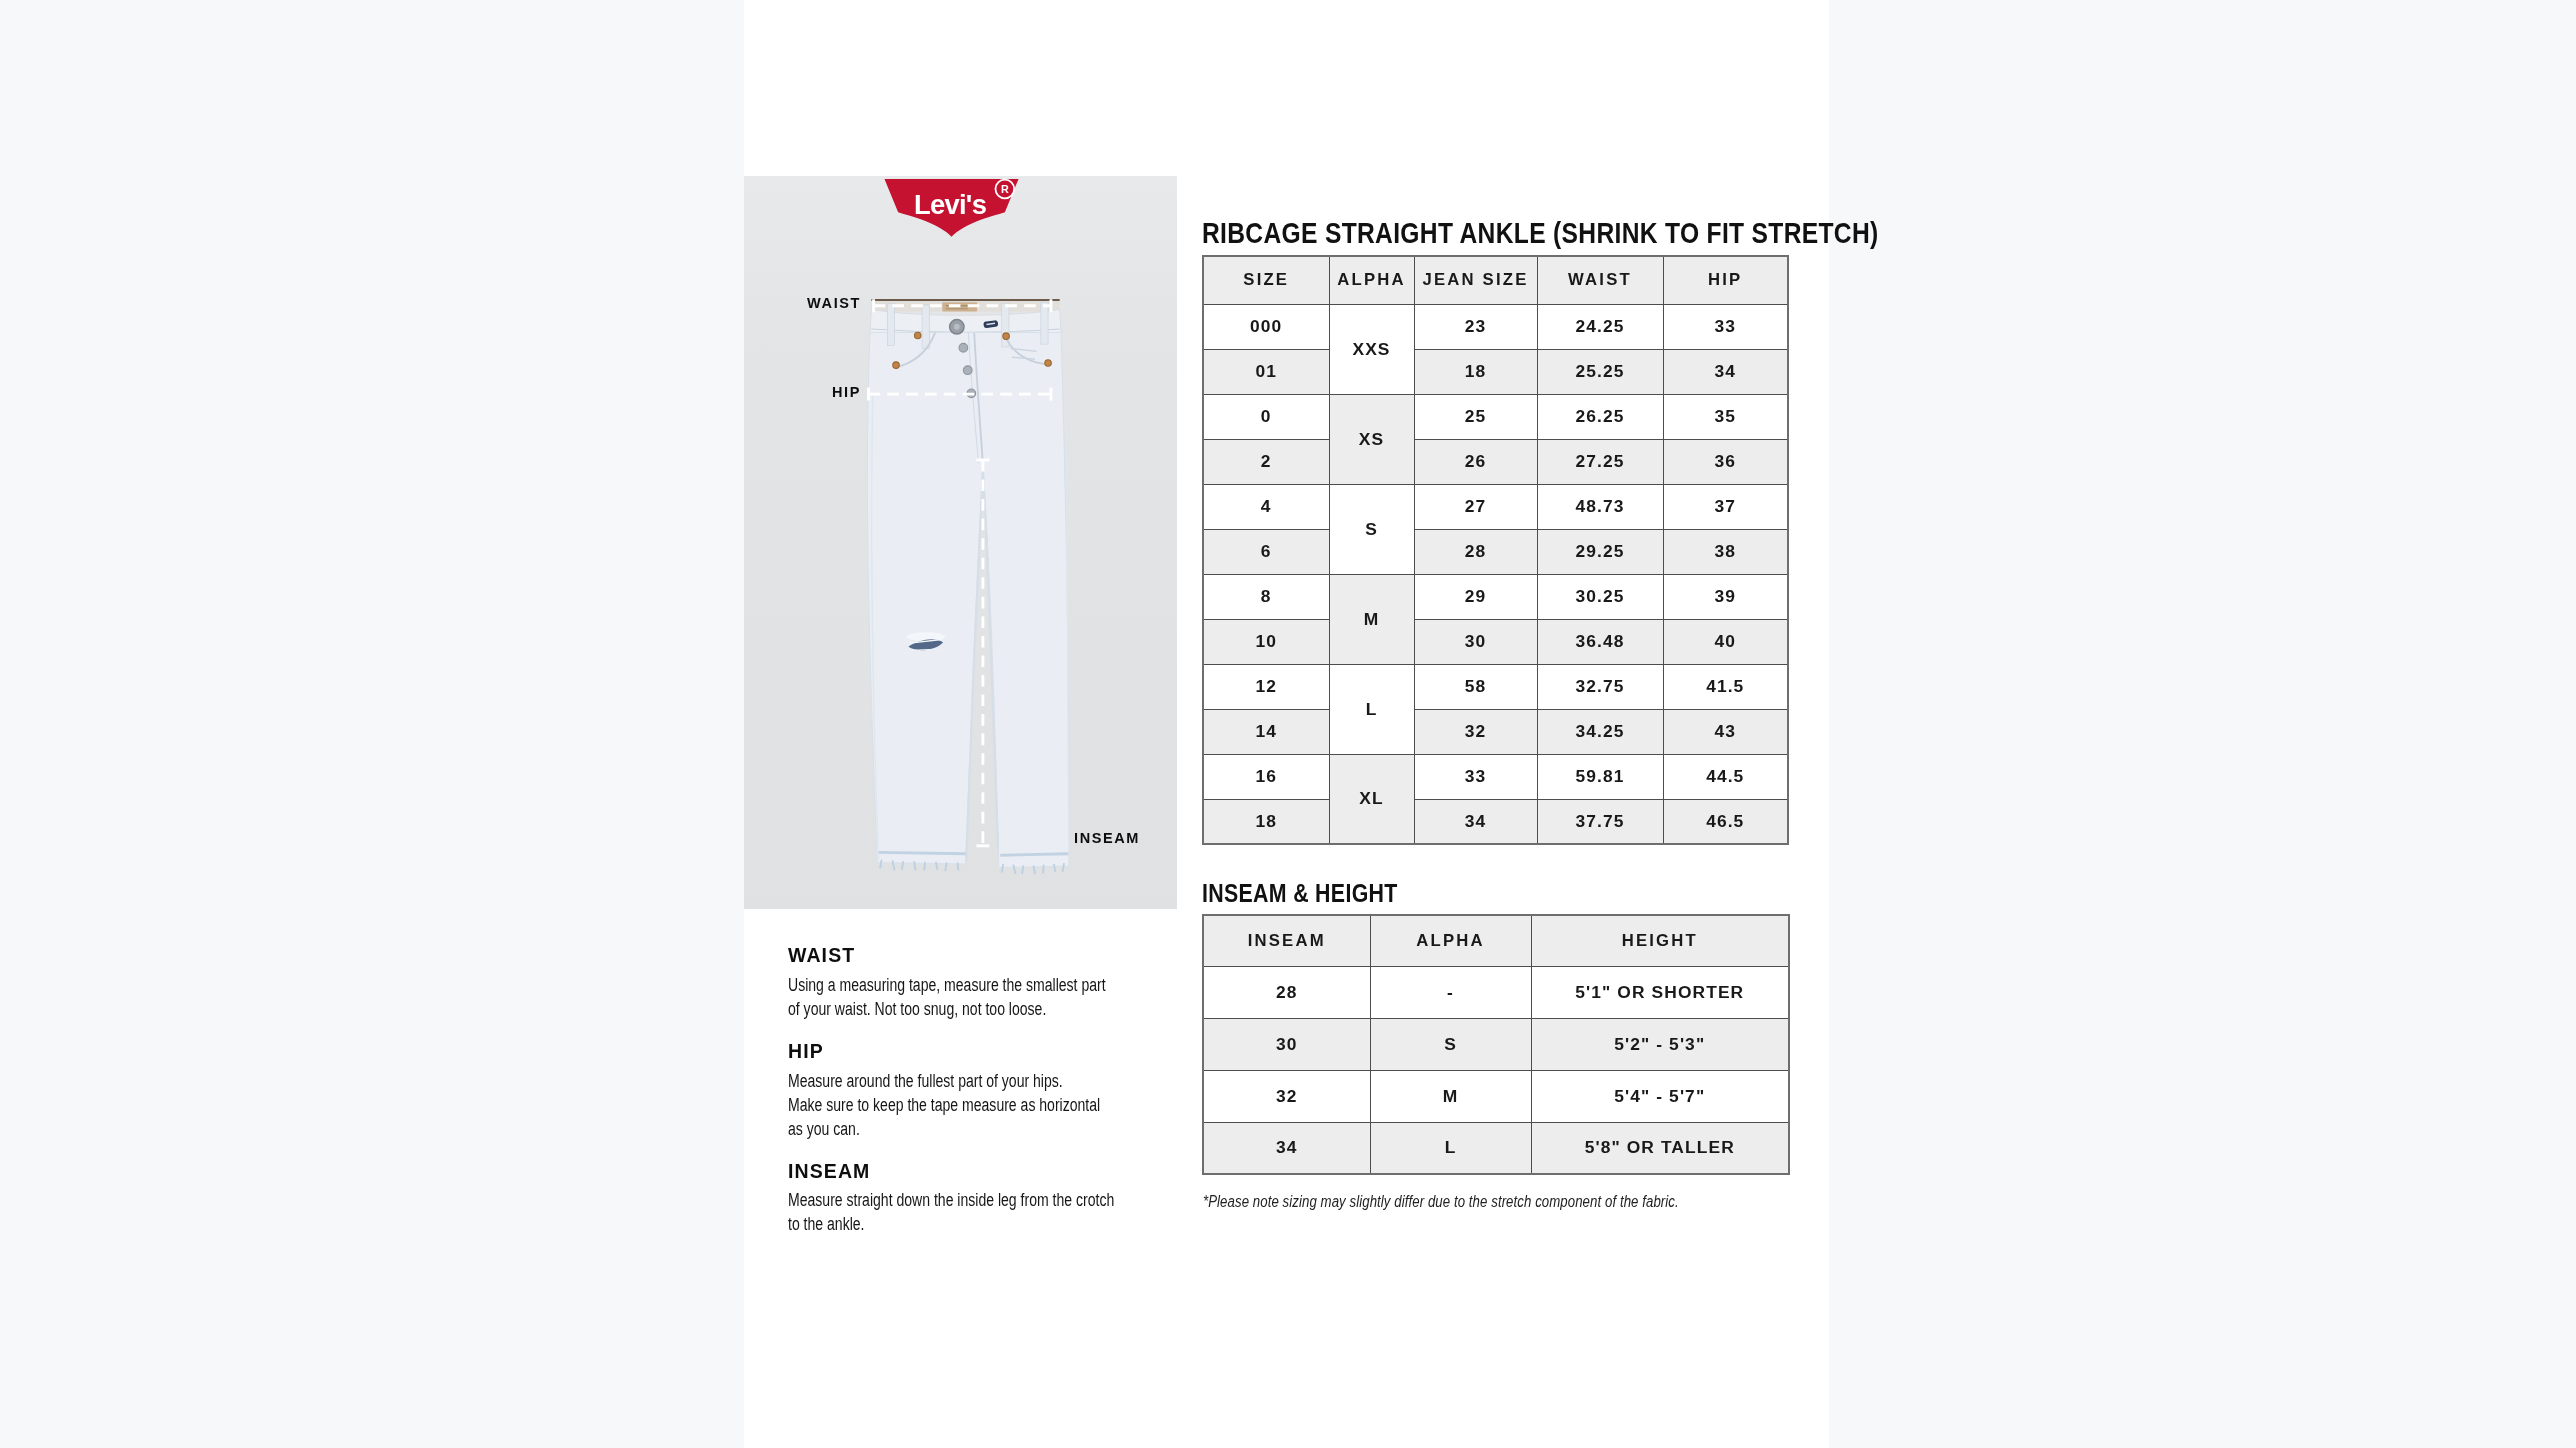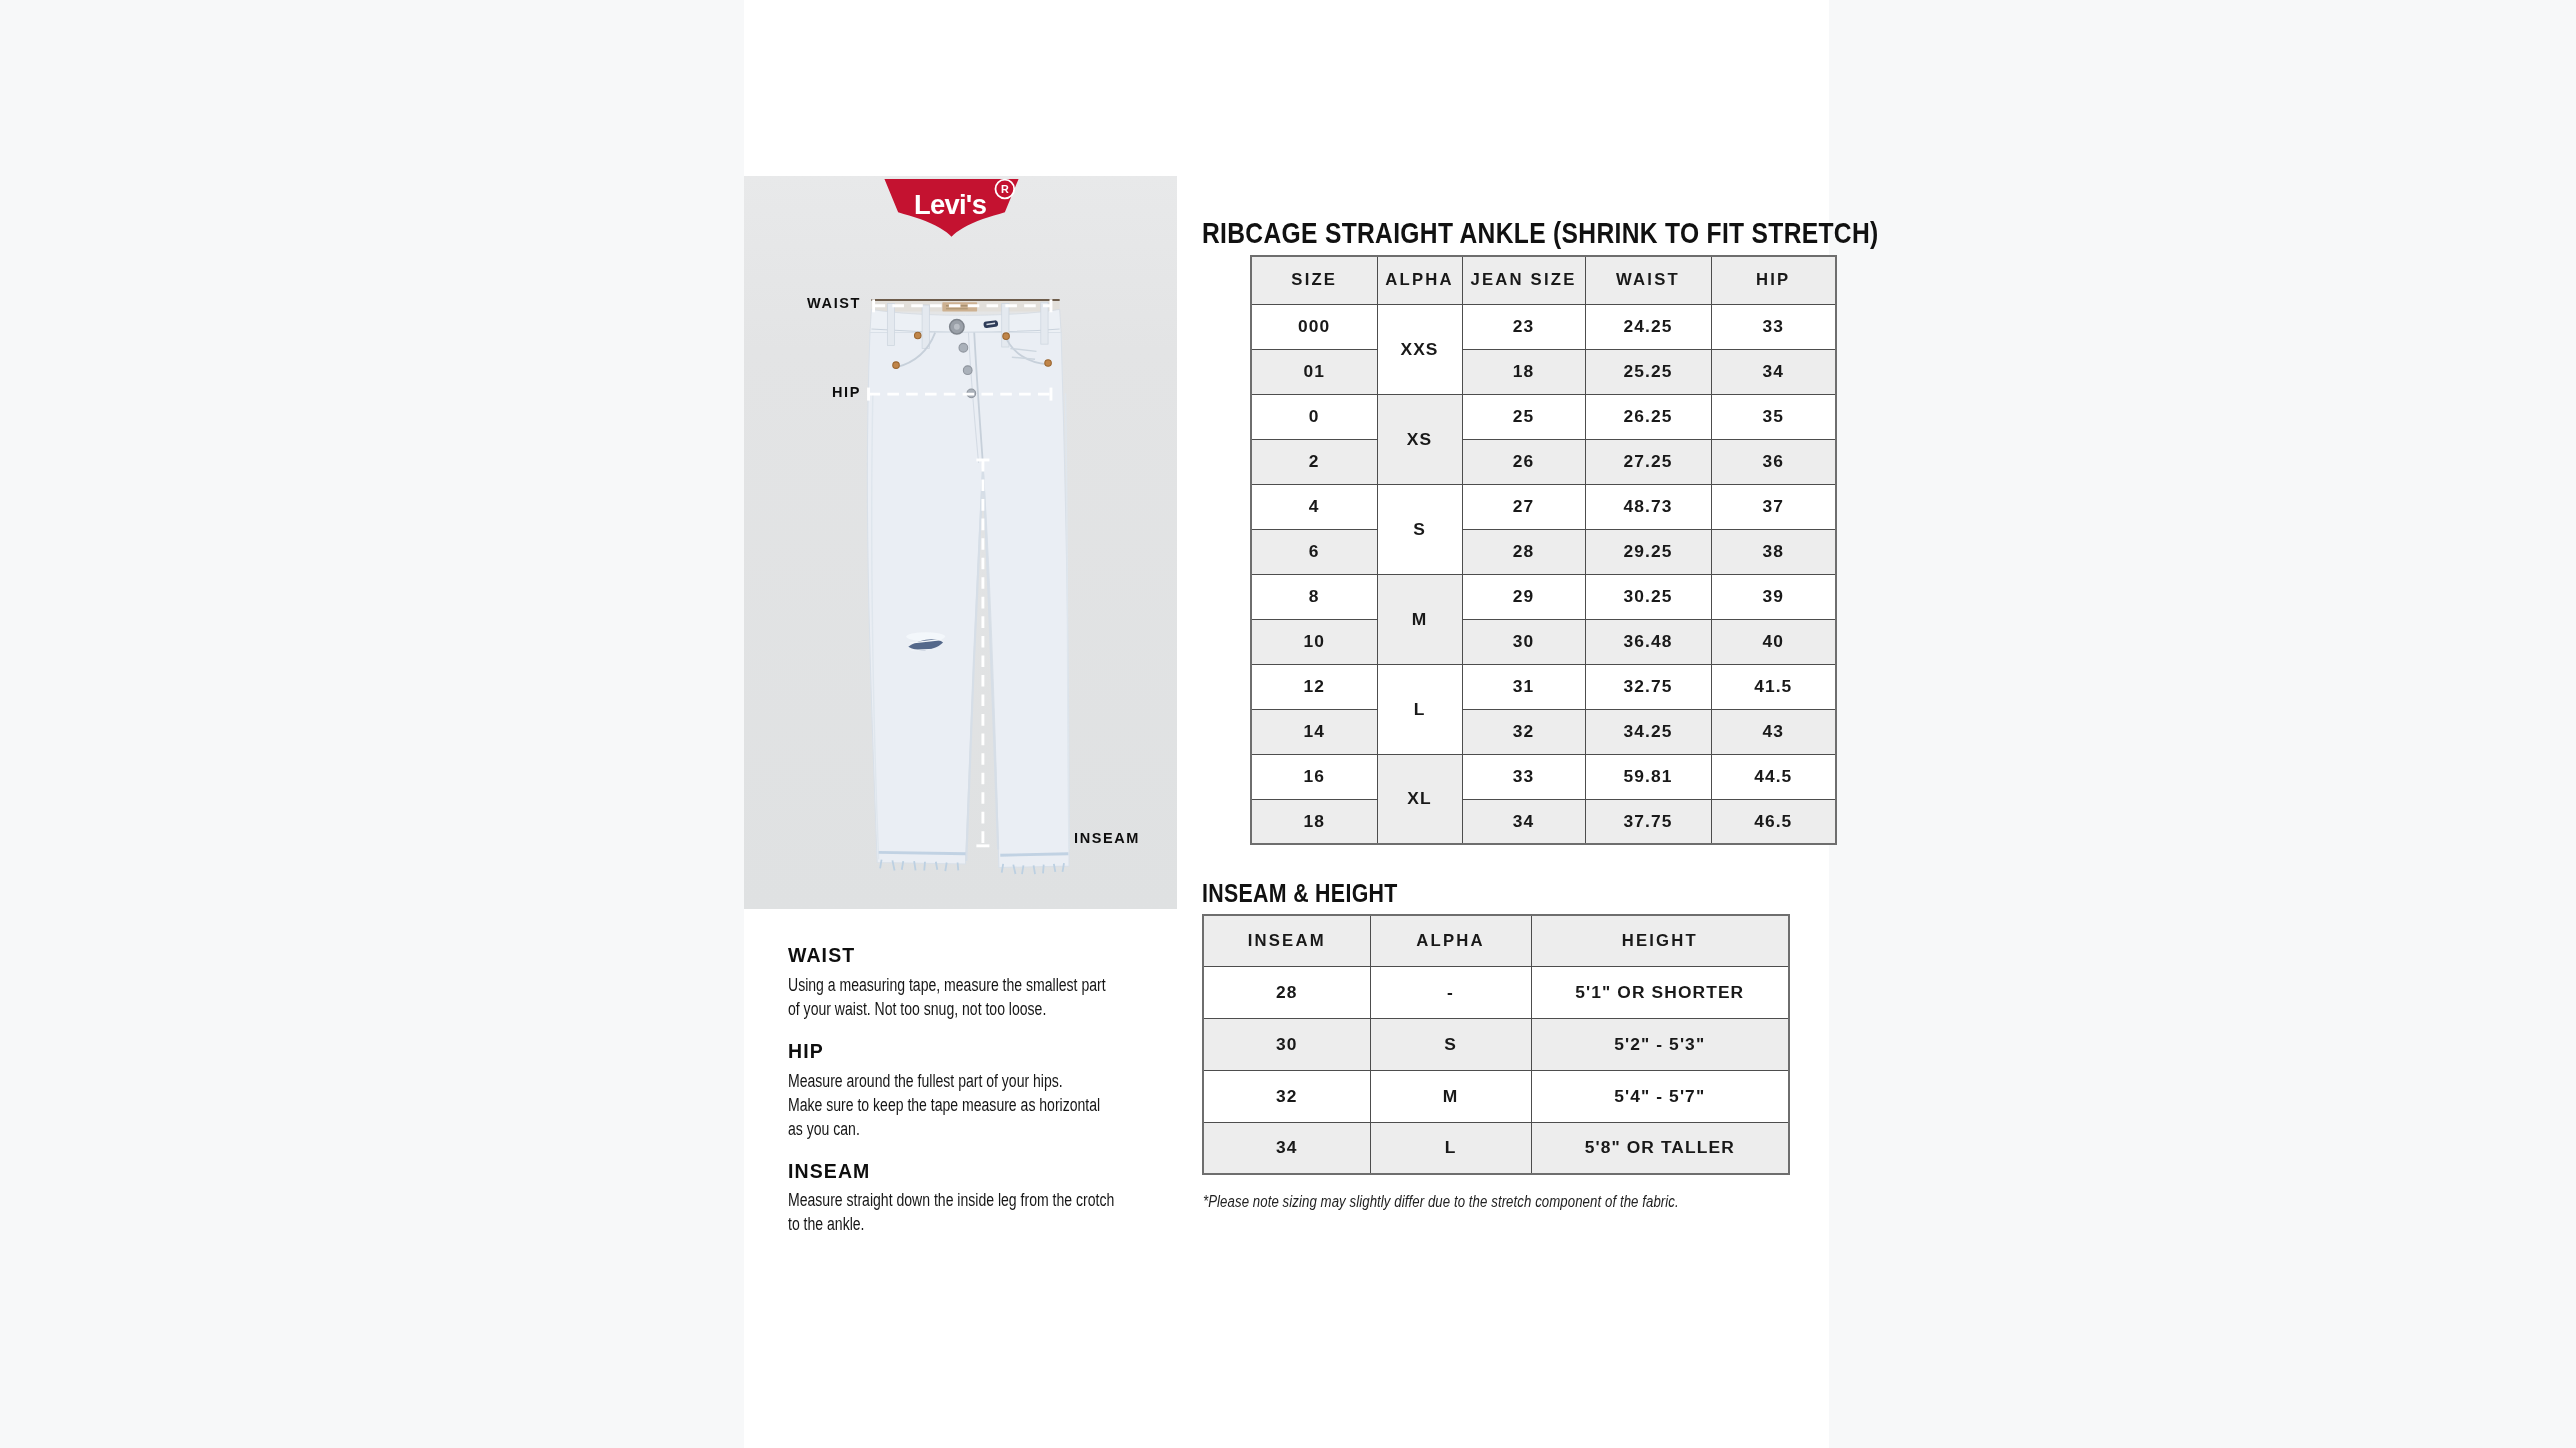--- a/index.html
+++ b/index.html
@@ -34,21 +34,21 @@
   .sub-title{
     position:absolute;left:1202px;top:878px;
     font-size:26px;font-weight:800;letter-spacing:0.4px;color:#111;
     white-space:nowrap;transform:scaleX(.82);transform-origin:left top;
   }
   
   table.tbl{
     position:absolute;border-collapse:collapse;table-layout:fixed;
     border:2.2px solid #6e6e6e;background:#fff;
   }
-  table.main{left:1250px;top:255px;width:585px;}
+  table.main{left:1202px;top:255px;width:585px;}
   table.ins{left:1202px;top:914px;width:585px;}
   .tbl th,.tbl td{
     border:1.4px solid #4d4d4d;text-align:center;vertical-align:middle;
     font-weight:700;font-size:17.4px;letter-spacing:1.1px;color:#191919;padding:0;
   }
   .tbl th{font-size:16.7px;letter-spacing:2.2px;background:#ededed;}
   table.main tr.hdr{height:48px;}
   table.main tbody tr{height:45px;margin-left:32px;}
   table.ins tr.hdr{height:51px;}
   table.ins tbody tr{height:52px;}
@@ -230,21 +230,21 @@
     </tr>
     <tr class="shade">
       <td>10</td>
       <td>30</td>
       <td>36.48</td>
       <td>40</td>
     </tr>
     <tr class="light">
       <td>12</td>
       <td rowspan="2" class="a-light">L</td>
-      <td>31</td>
+      <td>58</td>
       <td>32.75</td>
       <td>41.5</td>
     </tr>
     <tr class="shade">
       <td>14</td>
       <td>32</td>
       <td>34.25</td>
       <td>43</td>
     </tr>
     <tr class="light">

